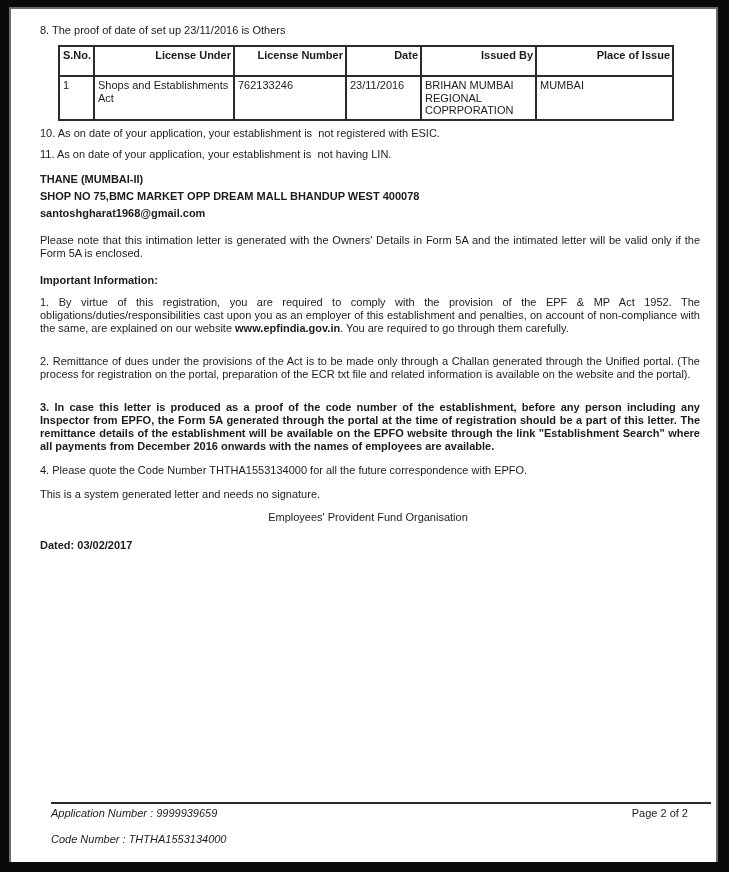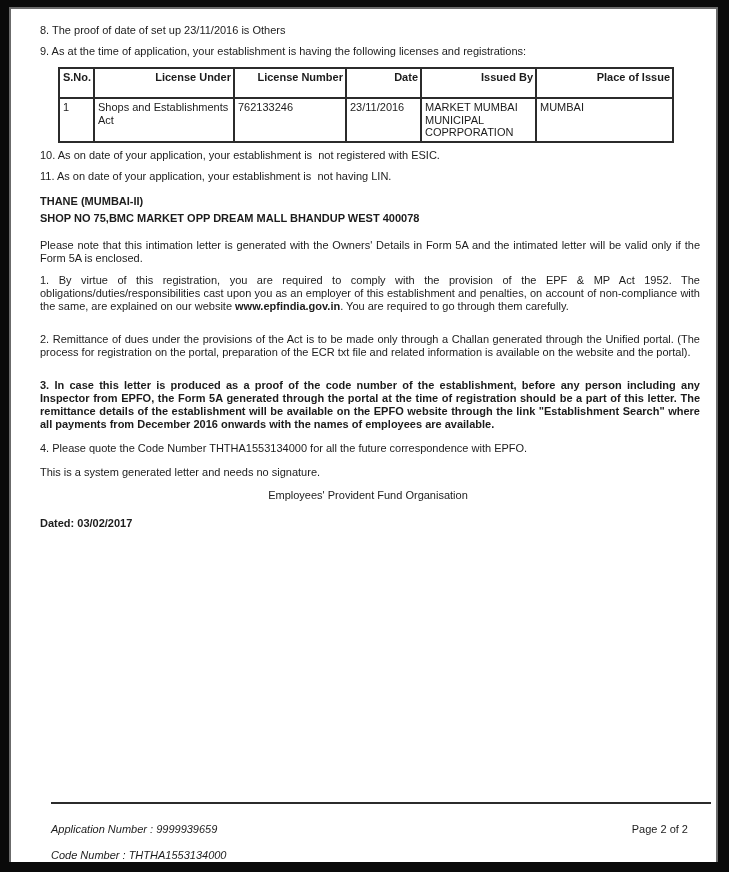--- a/index.html
+++ b/index.html
@@ -54,33 +54,32 @@
   .org-line { margin-top:10px; text-align:center; padding-right:4px; }
   .dated { margin-top:15px; font-weight:700; }
   .bold { font-weight:700; }
   .footer {
     position:absolute; left:40px; top:793px; width:660px;
     border-top:2px solid #2b2b2b;
     font-size:11px;
   }
   .footer-row {
     display:flex; justify-content:space-between;
-    margin-top:19px;
+    margin-top:3px;
   }
   .footer .ital { font-style:italic; }
   .footer .page-num { font-style:normal; padding-right:23px; }
   .code-line { margin-top:14px; font-style:italic; }
 </style>
 </head>
 <body>
 
 <div class="page">
 
   <p class="doc-line item8">8. The proof of date of set up 23/11/2016 is Others</p>
-  <p class="doc-line item9">9. As at the time of application, your establishment is having the following licenses and registrations:</p>
 
   <table class="lic">
     <colgroup>
       <col class="c1">
         <col class="c2">
         <col class="c3">
         <col class="c4">
         <col class="c5">
         <col class="c6">
     </colgroup>
@@ -93,34 +92,36 @@
         <th>Issued By</th>
         <th>Place of Issue</th>
       </tr>
     </thead>
     <tbody>
       <tr>
         <td>1</td>
         <td>Shops and Establishments Act</td>
         <td>762133246</td>
         <td>23/11/2016</td>
-        <td>MARKET MUMBAI MUNICIPAL COPRPORATION</td>
+        <td>BRIHAN MUMBAI REGIONAL COPRPORATION</td>
         <td>MUMBAI</td>
       </tr>
     </tbody>
   </table>
 
   <p class="doc-line item10 ws-pre">10. As on date of your application, your establishment is  not registered with ESIC.</p>
   <p class="doc-line item11 ws-pre">11. As on date of your application, your establishment is  not having LIN.</p>
 
   <p class="addr">THANE (MUMBAI-II)</p>
   <p class="addr">SHOP NO 75,BMC MARKET OPP DREAM MALL BHANDUP WEST 400078</p>
+  <p class="addr">santoshgharat1968@gmail.com</p>
 
   <p class="doc-line note">Please note that this intimation letter is generated with the Owners' Details in Form 5A and the intimated letter will be valid only if the Form 5A is enclosed.</p>
 
+  <p class="doc-line important">Important Information:</p>
 
   <p class="para"><span>1. By virtue of this registration, you are required to comply with the provision of the EPF &amp; MP Act 1952. The obligations/duties/responsibilities cast upon you as an employer of this establishment and penalties, on account of non-compliance with the same, are explained on our website </span><span class="bold">www.epfindia.gov.in</span><span>. You are required to go through them carefully.</span></p>
 
   <p class="para para2">2. Remittance of dues under the provisions of the Act is to be made only through a Challan generated through the Unified portal. (The process for registration on the portal, preparation of the ECR txt file and related information is available on the website and the portal).</p>
 
   <p class="para para3">3. In case this letter is produced as a proof of the code number of the establishment, before any person including any Inspector from EPFO, the Form 5A generated through the portal at the time of registration should be a part of this letter. The remittance details of the establishment will be available on the EPFO website through the link "Establishment Search" where all payments from December 2016 onwards with the names of employees are available.</p>
 
   <p class="para para4">4. Please quote the Code Number THTHA1553134000 for all the future correspondence with EPFO.</p>
 
   <p class="doc-line system-note">This is a system generated letter and needs no signature.</p>

